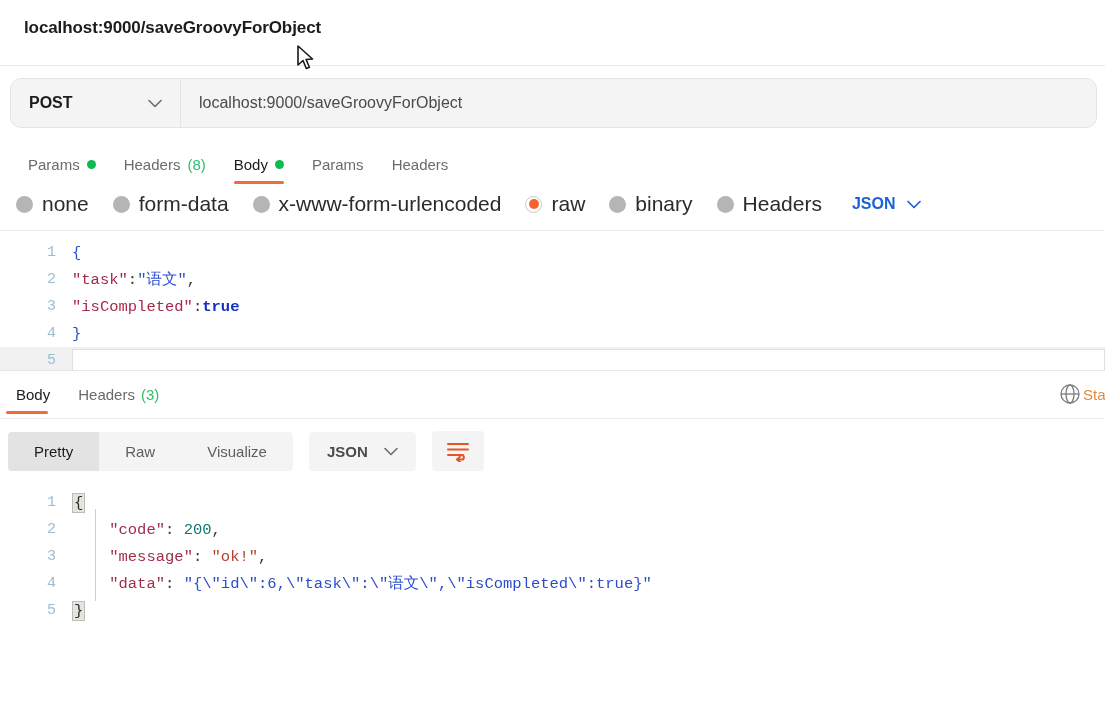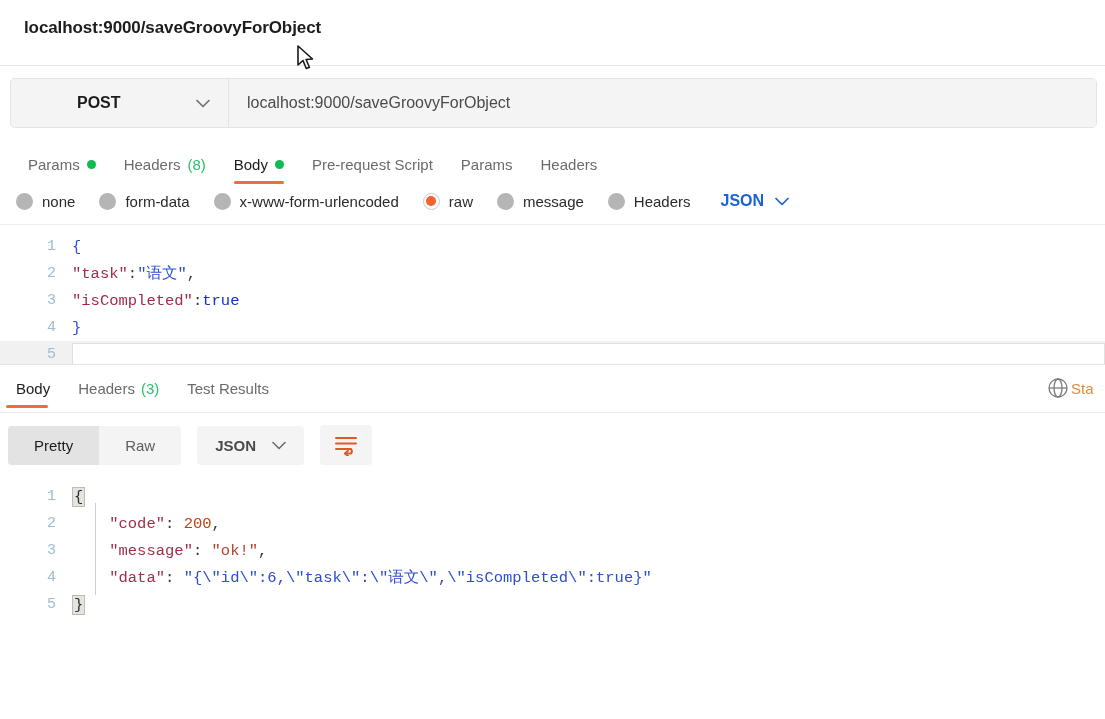--- a/index.html
+++ b/index.html
@@ -38,24 +38,23 @@
 
   
   .urlbar-wrap {
     padding: 12px 8px 12px 10px;
     background: #fff;
   }
   .urlbar {
     display: flex;
     height: 50px;
     border: 1px solid #e4e4e4;
-    border-radius: 5px;
+    border-radius: 11px;
     background: #f4f4f4;
     overflow: hidden;
-    padding-left: 48px;
   }
   .method-select {
     width: 170px;
     display: flex;
     align-items: center;
     justify-content: space-between;
     padding: 0 18px 0 18px;
     border-right: 1px solid #e4e4e4;
     cursor: pointer;
     background: #f4f4f4;
@@ -124,21 +123,21 @@
     padding: 8px 0 14px 16px;
     gap: 0;
     border-bottom: 1px solid #ececec;
   }
   .radio-item {
     display: flex;
     align-items: center;
     gap: 9px;
     margin-right: 24px;
     cursor: pointer;
-    font-size: 15px;
+    font-size: 21px;
     color: #2b2b2b;
   }
   .radio {
     width: 17px; height: 17px;
     border-radius: 50%;
     background: #b5b5b5;
     flex-shrink: 0;
     position: relative;
   }
   .radio.checked {
@@ -189,21 +188,21 @@
     padding-right: 16px;
     color: #9bbdd4;
     flex-shrink: 0;
     font-family: "Liberation Mono", monospace;
     font-size: 15px;
     user-select: none;
   }
   .codetext { white-space: pre; }
   .k { color: #a52a4a; }
   .s { color: #2b4ecc; }
-  .b { color: #1530c4; font-weight: normal; }
+  .b { color: #1530c4; font-weight: bold; }
   .active-line-box {
     flex: 1;
     height: 23px;
     background: #ffffff;
     border: 1px solid #e0e0e0;
     margin-right: 0px;
   }
   .req-editor .code-line.line5 { background: #f1f1f1; }
 
   
@@ -232,21 +231,21 @@
   .resp-tab.active::after {
     content: "";
     position: absolute;
     left: 4px; right: 16px; bottom: 5px;
     height: 3px;
     background: #f26b3a;
     border-radius: 2px;
   }
   .resp-right {
     position: absolute;
-    right: 12px;
+    right: 0;
     display: flex;
     align-items: center;
     gap: 2px;
     padding-right: 0;
     top: 12px;
   }
   .globe-icon { width: 22px; height: 22px; }
   .status-text {
     font-size: 15px;
     color: #e08a3c;
@@ -305,21 +304,21 @@
   }
 
   
   .resp-editor {
     padding-top: 6px;
     background: #fff;
     position: relative;
   }
   .resp-editor .code-line { height: 27px; }
   .rk { color: #a0304a; }
-  .rnum { color: #c2410c; }
+  .rnum { color: #0f766e; }
   .rstr { color: #b5402e; }
   .rblue { color: #2b4ecc; }
   .punct { color: #3a3a3a; }
   .brace-hl {
     background: #e2e6de;
     border: 1px solid #b9c0b2;
     padding: 0 1px;
     color: #2b2b2b;
   }
   .fold-line {
@@ -360,23 +359,20 @@
   </div>
   <div class="req-tab">
     <span>Headers</span>
     <span class="count-green">(8)</span>
   </div>
   <div class="req-tab active">
     <span>Body</span>
     <span class="dot-green"></span>
   </div>
   <div class="req-tab">
-    <span>Pre-request Script</span>
-  </div>
-  <div class="req-tab">
     <span>Params</span>
   </div>
   <div class="req-tab">
     <span>Headers</span>
   </div>
 </div>
 
 <div class="bodytype-row">
   <div class="radio-item">
     <span class="radio"></span>
@@ -389,21 +385,21 @@
   <div class="radio-item">
     <span class="radio"></span>
     <span>x-www-form-urlencoded</span>
   </div>
   <div class="radio-item">
     <span class="radio checked"></span>
     <span>raw</span>
   </div>
   <div class="radio-item">
     <span class="radio"></span>
-    <span>message</span>
+    <span>binary</span>
   </div>
   <div class="radio-item">
     <span class="radio"></span>
     <span>Headers</span>
   </div>
   <div class="json-dd">
     <span class="json-dd-label">JSON</span>
     <svg class="chev" viewBox="0 0 14 9">
       <path d="M1 1.5 L7 7.5 L13 1.5" fill="none" stroke="#1a62d6" stroke-width="1.7" stroke-linecap="round" stroke-linejoin="round"></path>
     </svg>
@@ -433,38 +429,36 @@
   </div>
 </div>
 
 <div class="resp-tabs">
   <div class="resp-tab active">
     <span>Body</span>
   </div>
   <div class="resp-tab">
     <span>Headers</span>
     <span class="count-green">(3)</span>
-  </div>
-  <div class="resp-tab">
-    <span>Test Results</span>
   </div>
   <div class="resp-right">
     <svg class="globe-icon" viewBox="0 0 22 22">
       <circle cx="11" cy="11" r="9" fill="none" stroke="#7b7b7b" stroke-width="1.3"></circle>
       <ellipse cx="11" cy="11" rx="4" ry="9" fill="none" stroke="#7b7b7b" stroke-width="1.3"></ellipse>
       <line x1="2" y1="11" x2="20" y2="11" stroke="#7b7b7b" stroke-width="1.3"></line>
     </svg>
     <span class="status-text">Sta</span>
   </div>
 </div>
 
 <div class="pretty-bar">
   <div class="seg-group">
     <div class="seg active">Pretty</div>
     <div class="seg">Raw</div>
+    <div class="seg">Visualize</div>
   </div>
   <div class="json-pill">
     <span class="json-pill-label">JSON</span>
     <svg class="chev" viewBox="0 0 14 9">
       <path d="M1 1.5 L7 7.5 L13 1.5" fill="none" stroke="#6d6d6d" stroke-width="1.6" stroke-linecap="round" stroke-linejoin="round"></path>
     </svg>
   </div>
   <div class="wrap-btn">
     <svg width="26" height="22" viewBox="0 0 26 22">
       <line x1="3" y1="4" x2="23" y2="4" stroke="#e4562a" stroke-width="2" stroke-linecap="round"></line>

